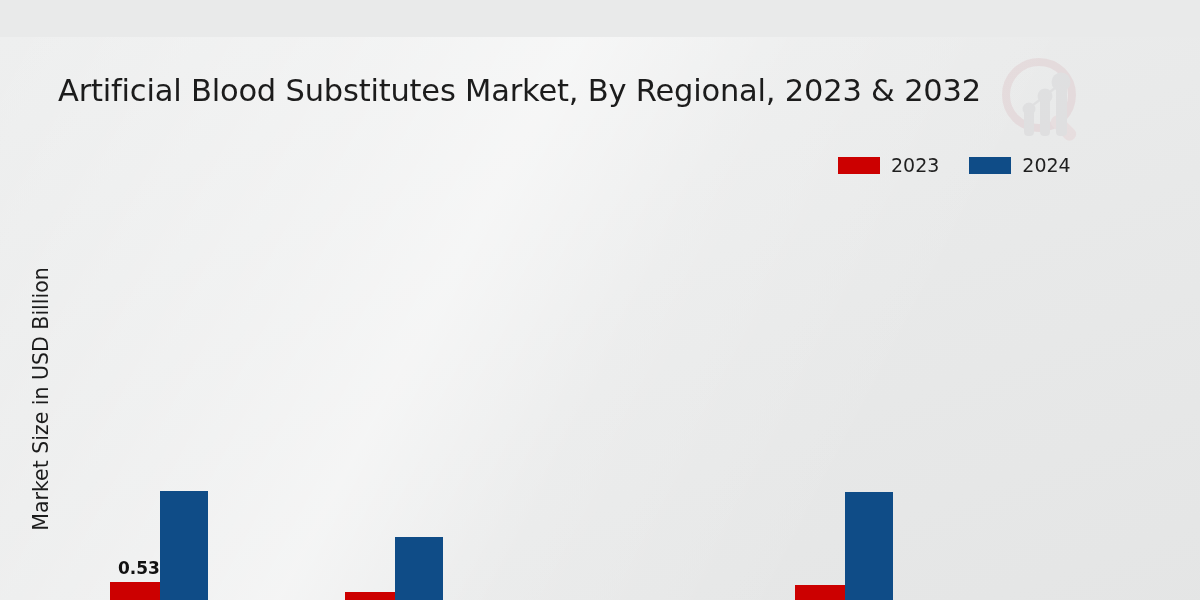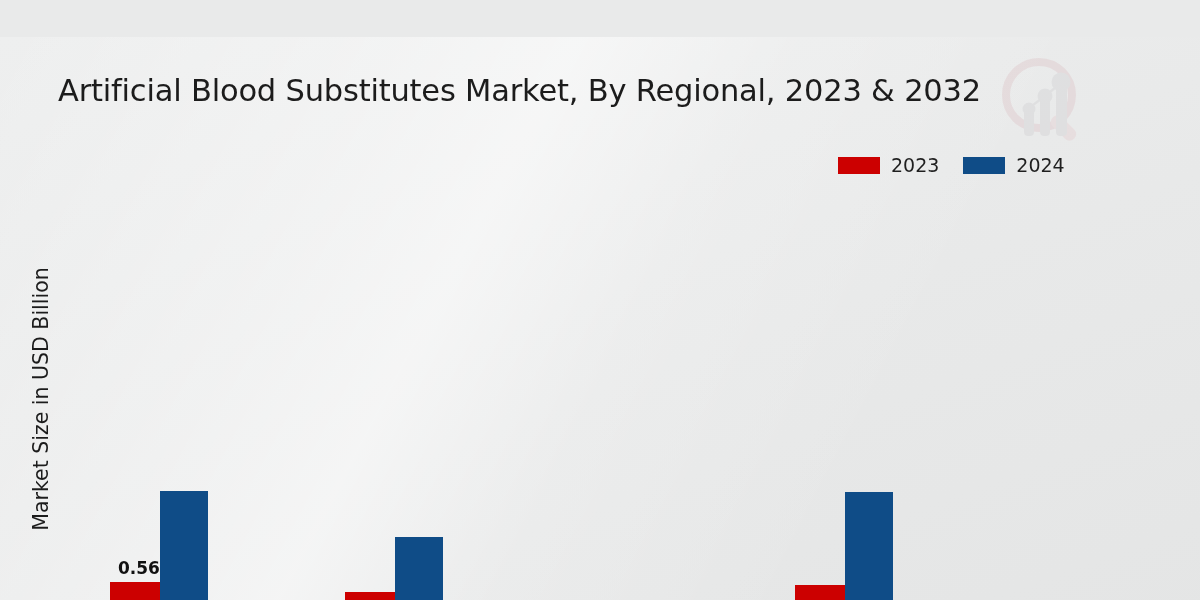--- a/index.html
+++ b/index.html
@@ -52,21 +52,21 @@
     white-space: nowrap;
   }
 
   
   #legend {
     position: absolute;
     left: 838px;
     top: 119px;
     display: flex;
     align-items: center;
-    gap: 24px;
+    gap: 30px;
   }
   .legend-item {
     display: flex;
     align-items: center;
     gap: 11px;
   }
   .legend-swatch {
     width: 42px;
     height: 17px;
     display: block;
@@ -165,18 +165,18 @@
     <div id="bars-layer">
         <div class="bar b2023" style="left: 74px; width: 50px; height: 82px; bottom: -159px; top: 385px; position: absolute;"></div>
         <div class="bar b2032" style="left: 124px; width: 48px; height: 173px; bottom: -159px; top: 294px; position: absolute;"></div>
         <div class="bar b2023" style="left: 309px; width: 50px; height: 72px; bottom: -159px; top: 395px; position: absolute;"></div>
         <div class="bar b2032" style="left: 359px; width: 48px; height: 127px; bottom: -159px; top: 340px; position: absolute;"></div>
         <div class="bar b2023" style="left: 759px; width: 50px; height: 79px; bottom: -159px; top: 388px; position: absolute;"></div>
         <div class="bar b2032" style="left: 809px; width: 48px; height: 172px; bottom: -159px; top: 295px; position: absolute;"></div>
       </div>
 
     <div id="labels-layer">
-        <div class="value-label" style="left: 82px; top: 361px;">0.56</div>
+        <div class="value-label" style="left: 82px; top: 361px;">0.53</div>
       </div>
   </div>
 
   <div id="footer-bar"></div>
 </div>
 
 </body></html>

